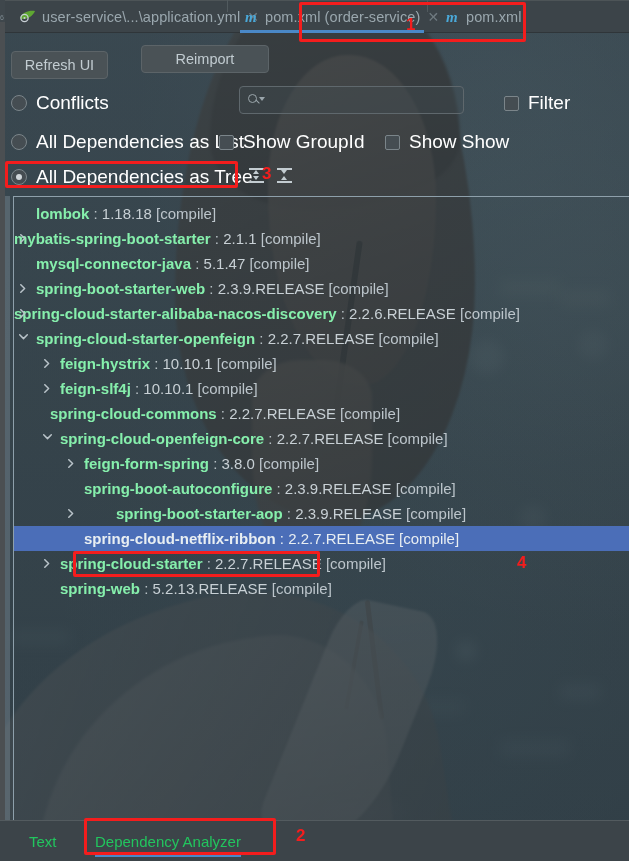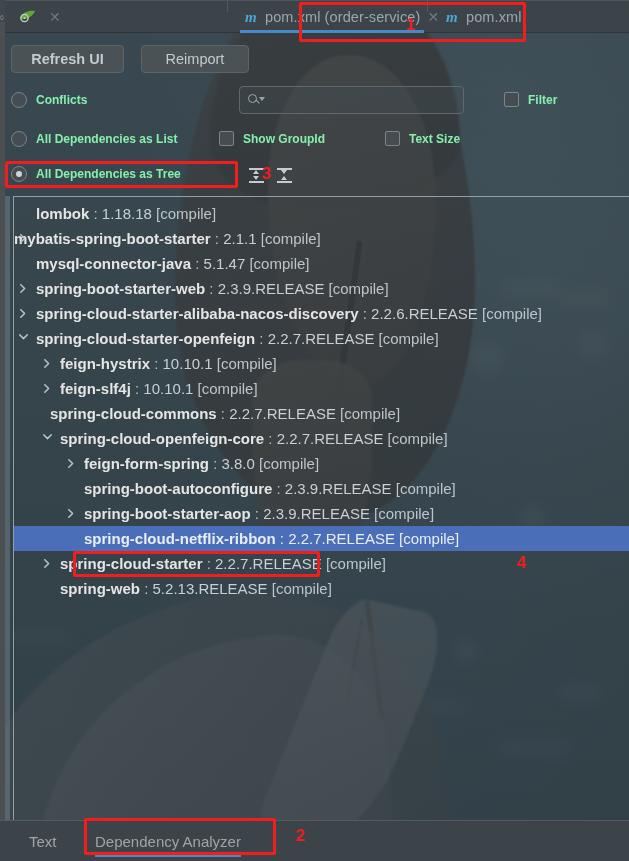--- a/index.html
+++ b/index.html
@@ -149,40 +149,40 @@
   .btn {
     position:absolute; height:28px;
     background:#4a5256;
     border:1px solid #5c6468;
     border-radius:4px;
     color:#c2ccd1;
     font-size:14.5px;
     display:flex; align-items:center; justify-content:center;
     cursor:pointer;
   }
-  #btn-refresh { left:11px; top:45px; width:113px;font-weight:bold; }
-  #btn-reimport { left:141px; top:45px; width:108px; }
+  #btn-refresh { left:11px; top:51px; width:97px; }
+  #btn-reimport { left:141px; top:45px; width:128px; }
 
   
   .opt-row { position:absolute; display:flex; align-items:center; }
   .radio {
     width:16px; height:16px; border-radius:50%;
     border:1px solid #7b858a; background:#454d52;
     flex:none; position:relative;
   }
   .radio.checked::after {
     content:""; position:absolute; left:4px; top:4px;
     width:6px; height:6px; border-radius:50%; background:#cfd6da;
   }
   .ckbox {
     width:15px; height:15px; border-radius:2px;
     border:1px solid #7b858a; background:#454d52; flex:none;
   }
   .opt-label {
-    margin-left:9px; font-size:12px; color:#86efac; white-space:nowrap;font-weight:bold;
+    margin-left:9px; font-size:19px; color:#ffffff; white-space:nowrap;
   }
 
   #row-conflicts { left:11px; top:92px; }
   #row-list      { left:11px; top:131px; }
   #row-tree      { left:11px; top:166px; }
   #chk-groupid   { left:219px; top:131px; }
   #chk-size      { left:385px; top:131px; }
   #chk-filter    { left:504px; top:92px; }
 
   
@@ -244,38 +244,38 @@
   .tree-row.selected {
     background:#4b6eb8;
     margin-left:-8px; padding-left:8px;
     width:624px;
   }
   .twisty {
     position:absolute; top:0; width:12px; height:25px;
     color:#b9c3c9; font-size:12px; line-height:25px; text-align:center;
   }
   .twisty svg { display:block; margin:8px auto; }
-  .node-name { font-weight:bold; color:#e5e5e5; }
+  .node-name { font-weight:bold; color:#86efac; }
   .node-sep  { color:#b7c0c5; }
   .node-ver  { color:#c8d0d5; }
   .node-scope{ color:#bcc5cb; }
   .tree-row.selected .node-name,
   .tree-row.selected .node-sep,
   .tree-row.selected .node-ver,
   .tree-row.selected .node-scope { color:#e8eef2; }
 
   
   #bottom-bar {
     position:absolute; left:0; top:820px; width:629px; height:41px;
     background:#3c4449;
     border-top:1px solid #535b5f;
   }
   .bt-tab {
     position:absolute; top:4px; height:33px; line-height:33px;
-    font-size:15px; color:#a3a3a3; cursor:pointer;
+    font-size:15px; color:#22c55e; cursor:pointer;
   }
   #bt-text { left:29px; }
   #bt-dep  { left:95px; }
   #bt-dep .bt-underline {
     position:absolute; left:0; bottom:1px; width:100%; height:3px; background:#4a88c7;
   }
 
   
   .anno-box {
     position:absolute; border:3px solid #f41d1d; border-radius:2px;
@@ -337,20 +337,21 @@
     <div class="tab-sep" style="left:422px;"></div>
 
     <div class="tab" id="tab-yml">
       <span class="tab-icon-spring">
         <svg width="17" height="15" viewBox="0 0 17 15">
           <path d="M1 8 C3 2, 11 0, 16 1 C14 6, 9 9, 3 9 Z" fill="#5fa832"></path>
           <circle cx="5.5" cy="8" r="3.6" fill="none" stroke="#c8d0d5" stroke-width="1.3"></circle>
           <circle cx="5.5" cy="8" r="1.1" fill="#c8d0d5"></circle>
         </svg>
       </span>
+      <span class="tab-label">user-service\...\application.yml</span>
       <span class="tab-close">✕</span>
     </div>
 
     <div class="tab" id="tab-pom-order">
       <span class="tab-icon-m">m</span>
       <span class="tab-label">pom.xml (order-service)</span>
       <span class="tab-close">✕</span>
       <span class="tab-underline"></span>
     </div>
 
@@ -378,21 +379,21 @@
     <span class="opt-label">All Dependencies as Tree</span>
   </div>
 
   <div class="opt-row" id="chk-groupid">
     <span class="ckbox"></span>
     <span class="opt-label">Show GroupId</span>
   </div>
 
   <div class="opt-row" id="chk-size">
     <span class="ckbox"></span>
-    <span class="opt-label">Text Size</span>
+    <span class="opt-label">Show Show</span>
   </div>
 
   <div class="opt-row" id="chk-filter">
     <span class="ckbox"></span>
     <span class="opt-label">Filter</span>
   </div>
 
   <div id="search-field">
     <span class="search-glyph">
       <span class="ring"></span>
@@ -427,21 +428,21 @@
         <div class="tree-row"><span style="margin-left: 22px;"><span class="node-name">mysql-connector-java</span><span class="node-sep"> : </span><span class="node-ver">5.1.47</span><span class="node-scope"> [compile]</span></span></div>
         <div class="tree-row"><span class="twisty" style="left: 3px;">
             <svg width="6" height="9" viewBox="0 0 6 9" style="margin:8px auto;">
               <path d="M0.8 0.7 L4.6 4.5 L0.8 8.3" fill="none" stroke="#b9c3c9" stroke-width="1.5" stroke-linecap="round" stroke-linejoin="round"></path>
             </svg>
           </span><span style="margin-left: 22px; text-align: right;"><span class="node-name">spring-boot-starter-web</span><span class="node-sep"> : </span><span class="node-ver">2.3.9.RELEASE</span><span class="node-scope"> [compile]</span></span></div>
         <div class="tree-row"><span class="twisty" style="left: 3px;">
             <svg width="6" height="9" viewBox="0 0 6 9" style="margin:8px auto;">
               <path d="M0.8 0.7 L4.6 4.5 L0.8 8.3" fill="none" stroke="#b9c3c9" stroke-width="1.5" stroke-linecap="round" stroke-linejoin="round"></path>
             </svg>
-          </span><span style="margin-left: 22px;"><span class="node-name">spring-cloud-starter-alibaba-nacos-discovery</span><span class="node-sep"> : </span><span class="node-ver">2.2.6.RELEASE</span><span class="node-scope"> [compile]</span></span></div>
+          </span><span style=""><span class="node-name">spring-cloud-starter-alibaba-nacos-discovery</span><span class="node-sep"> : </span><span class="node-ver">2.2.6.RELEASE</span><span class="node-scope"> [compile]</span></span></div>
         <div class="tree-row"><span class="twisty" style="left: 3px;">
             <svg width="9" height="6" viewBox="0 0 9 6">
               <path d="M0.7 0.8 L4.5 4.6 L8.3 0.8" fill="none" stroke="#b9c3c9" stroke-width="1.5" stroke-linecap="round" stroke-linejoin="round"></path>
             </svg>
           </span><span style="margin-left: 22px;"><span class="node-name">spring-cloud-starter-openfeign</span><span class="node-sep"> : </span><span class="node-ver">2.2.7.RELEASE</span><span class="node-scope"> [compile]</span></span></div>
         <div class="tree-row"><span class="twisty" style="left: 27px;">
             <svg width="6" height="9" viewBox="0 0 6 9" style="margin:8px auto;">
               <path d="M0.8 0.7 L4.6 4.5 L0.8 8.3" fill="none" stroke="#b9c3c9" stroke-width="1.5" stroke-linecap="round" stroke-linejoin="round"></path>
             </svg>
           </span><span style="margin-left: 46px;"><span class="node-name">feign-hystrix</span><span class="node-sep"> : </span><span class="node-ver">10.10.1</span><span class="node-scope"> [compile]</span></span></div>
@@ -459,21 +460,21 @@
         <div class="tree-row"><span class="twisty" style="left: 51px;">
             <svg width="6" height="9" viewBox="0 0 6 9" style="margin:8px auto;">
               <path d="M0.8 0.7 L4.6 4.5 L0.8 8.3" fill="none" stroke="#b9c3c9" stroke-width="1.5" stroke-linecap="round" stroke-linejoin="round"></path>
             </svg>
           </span><span style="margin-left: 70px;"><span class="node-name">feign-form-spring</span><span class="node-sep"> : </span><span class="node-ver">3.8.0</span><span class="node-scope"> [compile]</span></span></div>
         <div class="tree-row"><span style="margin-left: 70px;"><span class="node-name">spring-boot-autoconfigure</span><span class="node-sep"> : </span><span class="node-ver">2.3.9.RELEASE</span><span class="node-scope"> [compile]</span></span></div>
         <div class="tree-row"><span class="twisty" style="left: 51px;">
             <svg width="6" height="9" viewBox="0 0 6 9" style="margin:8px auto;">
               <path d="M0.8 0.7 L4.6 4.5 L0.8 8.3" fill="none" stroke="#b9c3c9" stroke-width="1.5" stroke-linecap="round" stroke-linejoin="round"></path>
             </svg>
-          </span><span style="margin-left: 70px;"><span class="node-name">spring-boot-starter-aop</span><span class="node-sep"> : </span><span class="node-ver">2.3.9.RELEASE</span><span class="node-scope"> [compile]</span></span></div>
+          </span><span style="margin-left: 102px;"><span class="node-name">spring-boot-starter-aop</span><span class="node-sep"> : </span><span class="node-ver">2.3.9.RELEASE</span><span class="node-scope"> [compile]</span></span></div>
         <div class="tree-row selected"><span style="margin-left: 70px;"><span class="node-name">spring-cloud-netflix-ribbon</span><span class="node-sep"> : </span><span class="node-ver">2.2.7.RELEASE</span><span class="node-scope"> [compile]</span></span></div>
         <div class="tree-row"><span class="twisty" style="left: 27px;">
             <svg width="6" height="9" viewBox="0 0 6 9" style="margin:8px auto;">
               <path d="M0.8 0.7 L4.6 4.5 L0.8 8.3" fill="none" stroke="#b9c3c9" stroke-width="1.5" stroke-linecap="round" stroke-linejoin="round"></path>
             </svg>
           </span><span style="margin-left: 46px;"><span class="node-name">spring-cloud-starter</span><span class="node-sep"> : </span><span class="node-ver">2.2.7.RELEASE</span><span class="node-scope"> [compile]</span></span></div>
         <div class="tree-row"><span style="margin-left: 46px;"><span class="node-name">spring-web</span><span class="node-sep"> : </span><span class="node-ver">5.2.13.RELEASE</span><span class="node-scope"> [compile]</span></span></div>
       </div>
   </div>
 

